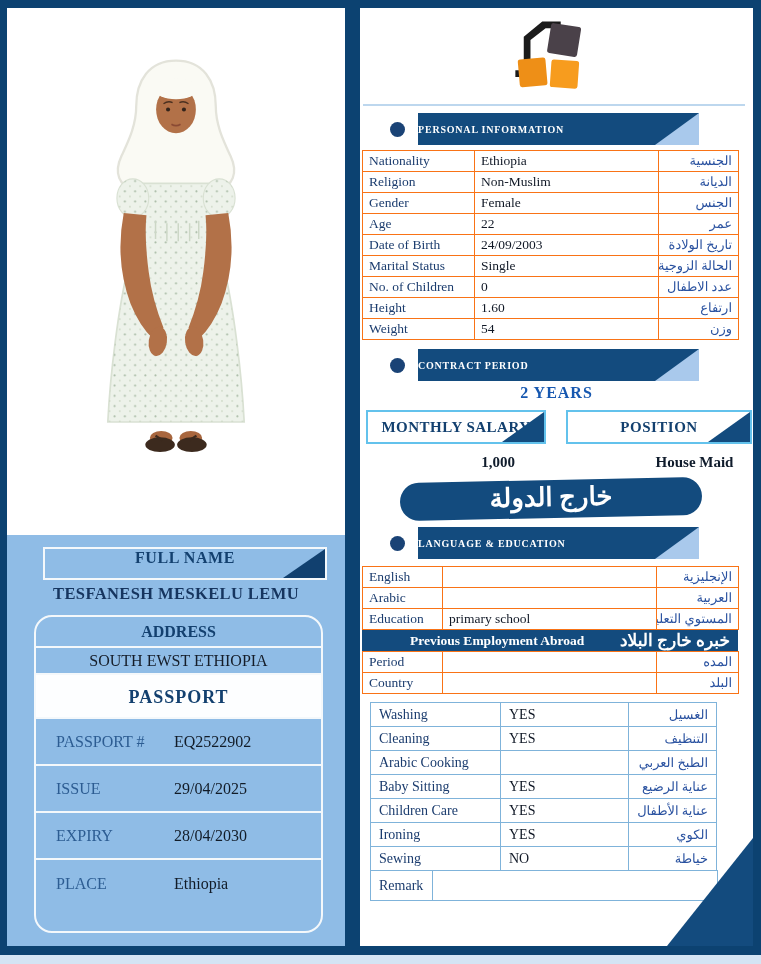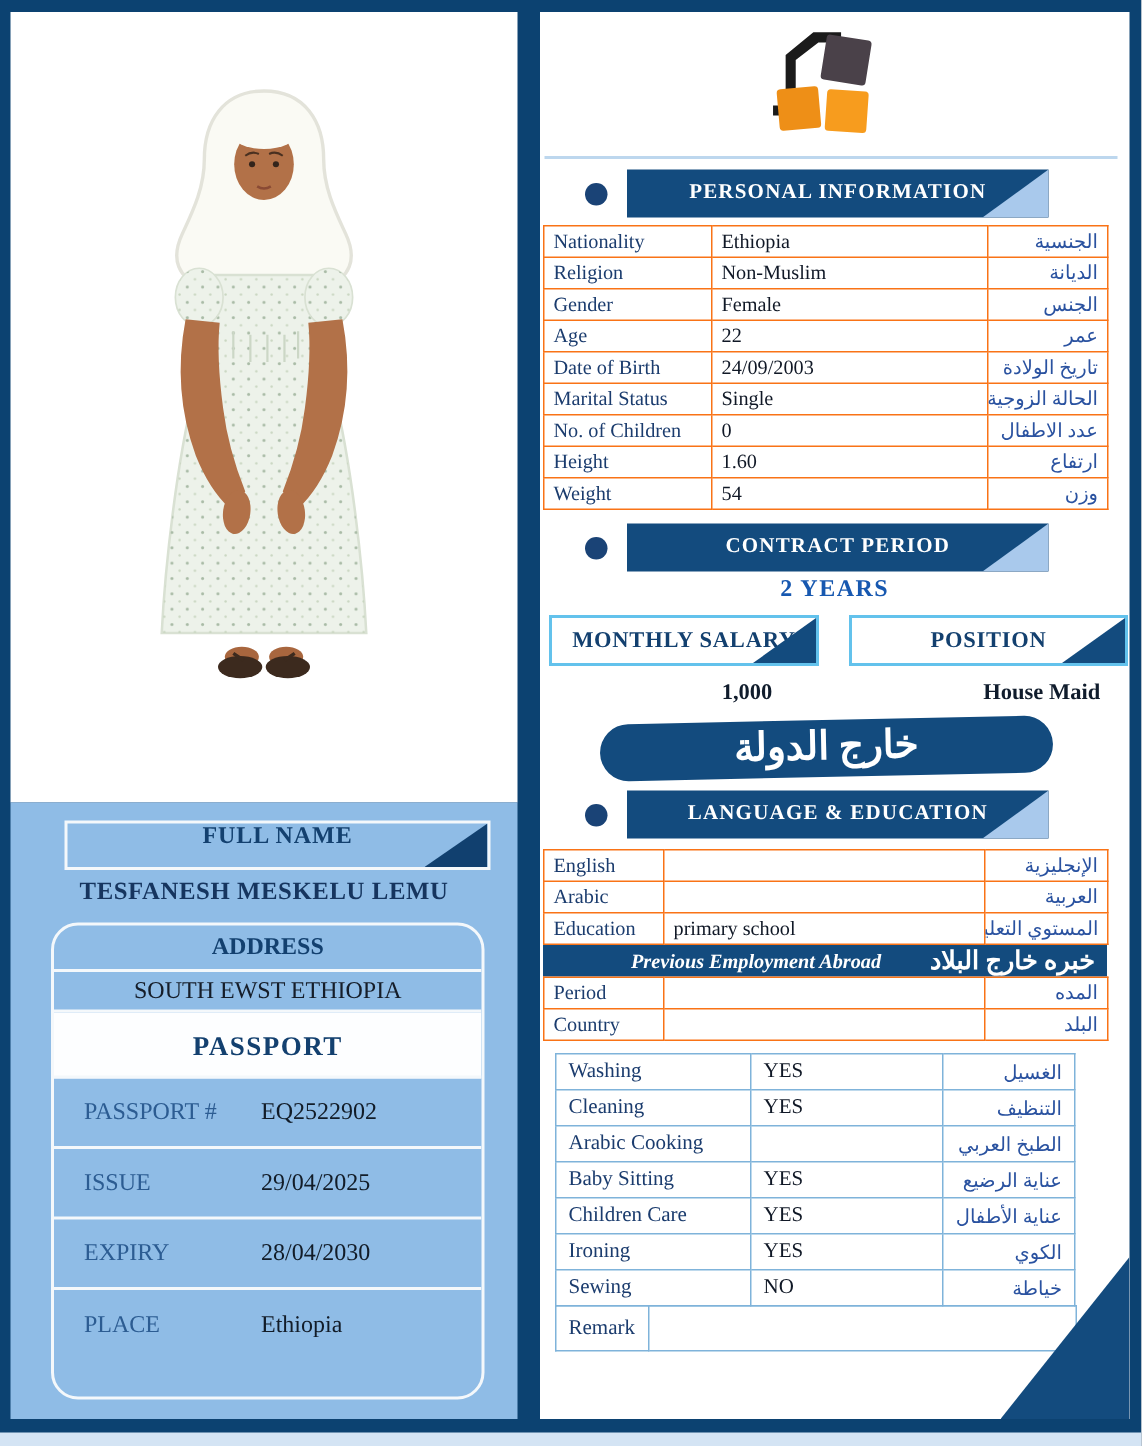--- a/index.html
+++ b/index.html
@@ -31,34 +31,34 @@
   
   .right-panel{position:absolute;left:360px;top:8px;width:393px;height:938px;background:#ffffff;}
   .logo-row{position:absolute;top:0;left:3px;width:382px;height:96px;border-bottom:2px solid #bdd7ee;
         display:flex;align-items:center;justify-content:center;gap:12px;}
   .logo-text{text-align:center;line-height:1.1;}
   .logo-ar{font-size:22px;font-weight:bold;color:#1e2733;direction:rtl;}
   .logo-en{font-family:"Liberation Sans",sans-serif;font-size:16px;font-weight:bold;color:#1b222c;letter-spacing:-0.2px;}
   .banner-row{position:absolute;left:0;width:100%;height:34px;display:flex;align-items:center;}
   .bullet{width:15px;height:15px;border-radius:50%;background:#1a4376;margin-left:30px;flex:none;}
   .banner{margin-left:13px;width:281px;height:32px;background:#134b7e;position:relative;color:#ffffff;
-        font-weight:bold;font-size:14px;letter-spacing:.8px;display:flex;align-items:center;justify-content:center;}
+        font-weight:bold;font-size:10px;letter-spacing:.8px;display:flex;align-items:center;}
   .banner .corner{position:absolute;right:0;top:0;width:44px;height:100%;background:#a9c9ec;
         clip-path:polygon(0 100%,100% 0,100% 100%);}
   table.grid{border-collapse:collapse;table-layout:fixed;position:absolute;left:2px;width:376px;
         font-size:13.5px;}
   table.grid td{border:1px solid #f97316;height:20px;padding:0 6px;overflow:hidden;white-space:nowrap;}
   td.lab{color:#1b3c6e;}
   td.val{color:#101826;}
   td.ar{color:#2a52a0;text-align:right;direction:rtl;font-size:13px;}
   .t-personal{top:142px;}
   .t-language{top:558px;}
   .prev-bar{position:absolute;top:622px;left:2px;width:376px;height:21px;background:#134b7e;
         display:flex;align-items:center;color:#fff;font-weight:bold;font-size:13.5px;}
-  .prev-bar .en{flex:1;text-align:center;padding-left:36px;font-style:italic;}
+  .prev-bar .en{flex:1;padding-left:48px;}
   .prev-bar .arr{width:120px;text-align:right;direction:rtl;padding-right:8px;font-size:17px;}
   .t-prev{top:643px;}
   .years{position:absolute;top:376px;left:0;width:100%;text-align:center;color:#1758b0;
         font-weight:bold;font-size:16px;letter-spacing:1px;}
   .sp-row{position:absolute;top:402px;left:6px;display:flex;gap:20px;}
   .sp-box{height:30px;background:#ffffff;border:2px solid #63c2ec;position:relative;
         display:flex;align-items:center;justify-content:center;color:#13406f;font-weight:bold;
         font-size:15px;letter-spacing:.5px;}
   .sp-box .corner{position:absolute;right:0;top:0;width:42px;height:100%;background:#134b7e;
         clip-path:polygon(0 100%,100% 0,100% 100%);}

